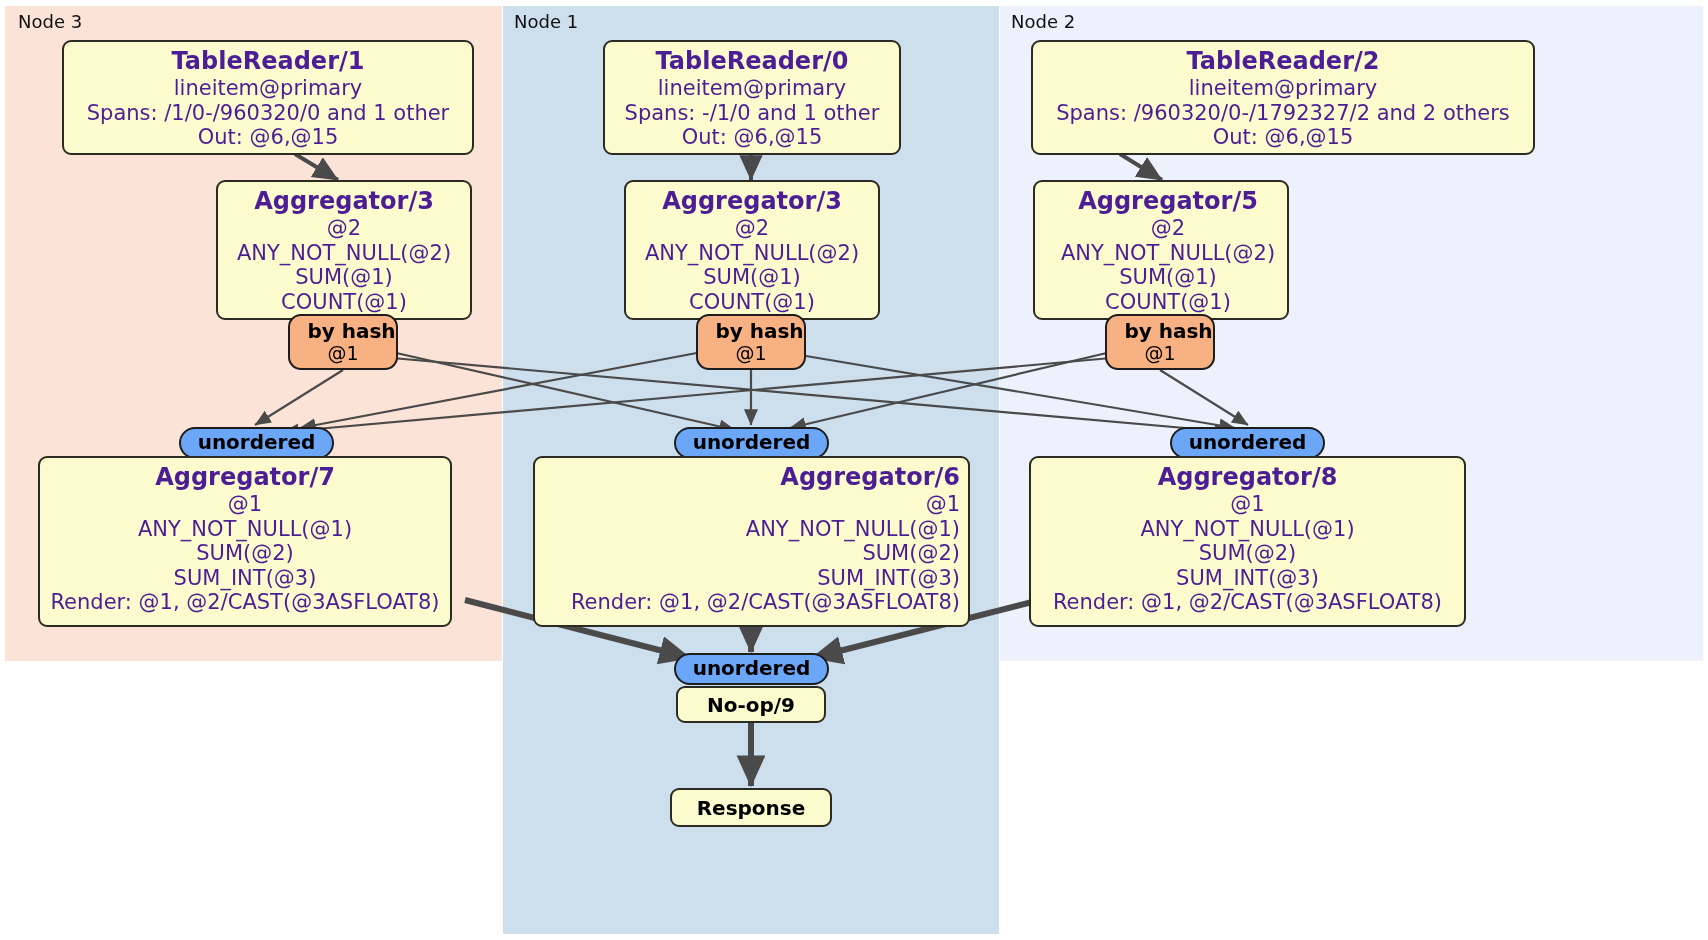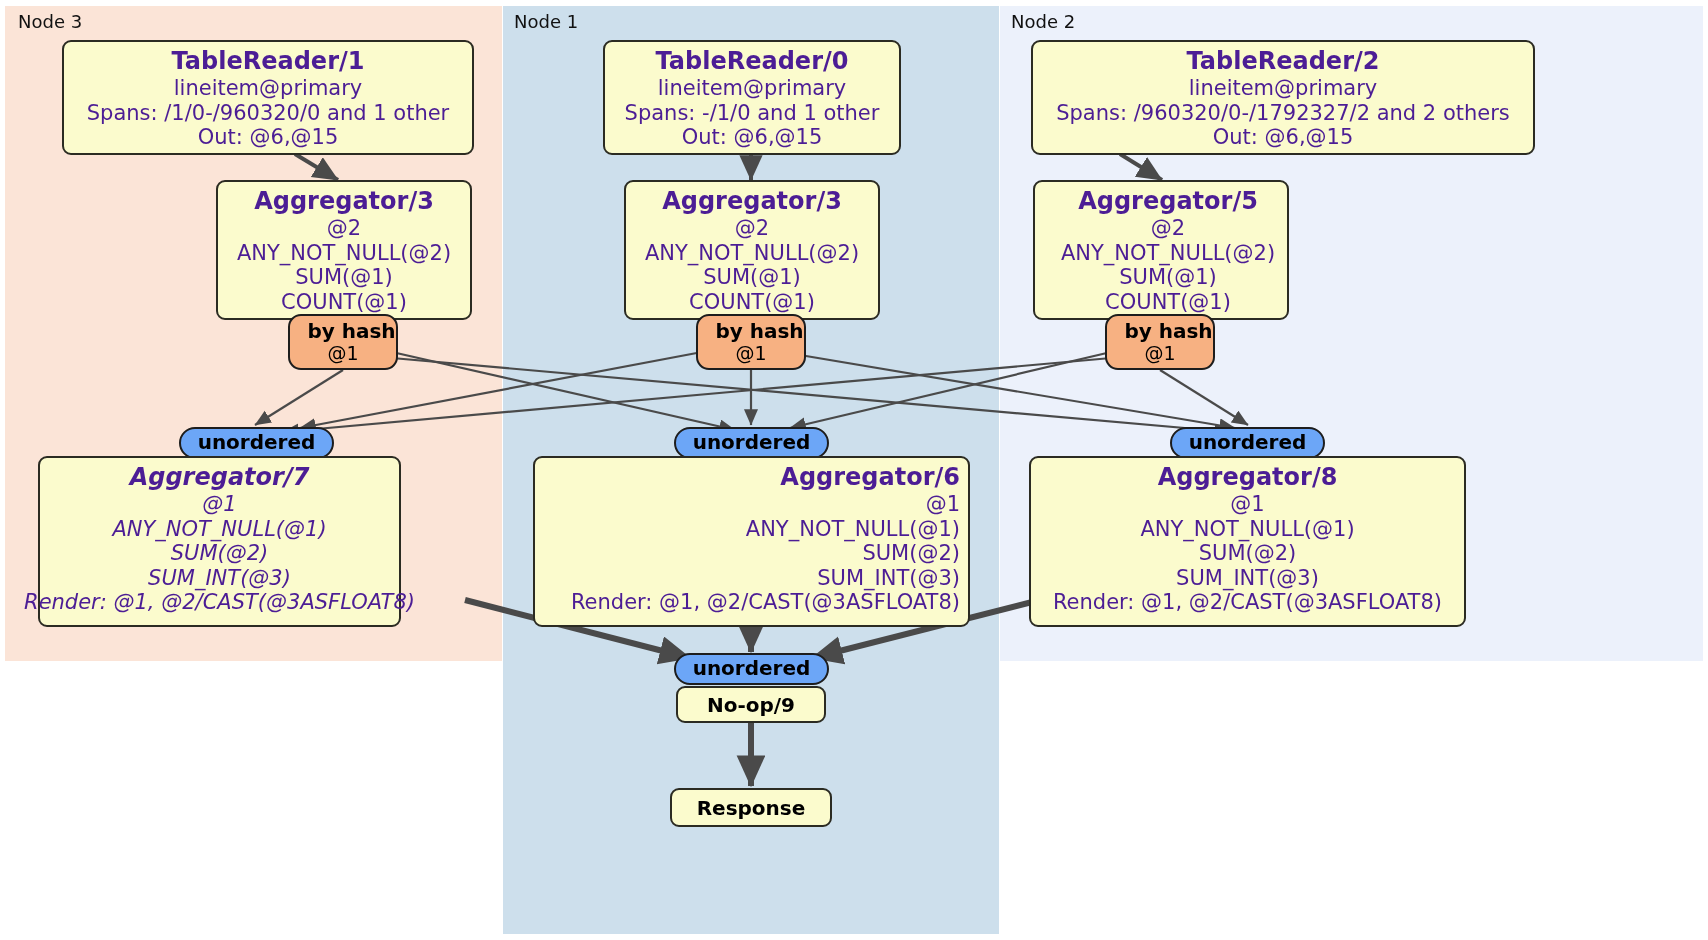--- a/index.html
+++ b/index.html
@@ -162,21 +162,21 @@
   </div>
 
   <div class="oval unord" style="left:674px;top:427px;width:155px;height:32px;">
     <div class="t1">unordered</div>
   </div>
 
   <div class="oval unord" style="left:1170px;top:427px;width:155px;height:32px;">
     <div class="t1">unordered</div>
   </div>
 
-  <div class="nbox" style="left:38px;top:456px;width:363px;height:171px;font-style:italic;">
+  <div class="nbox" style="left:38px;top:456px;width:414px;height:171px;">
     <div class="ttl">Aggregator/7</div>
     <div class="ln">@1</div>
     <div class="ln">ANY_NOT_NULL(@1)</div>
     <div class="ln">SUM(@2)</div>
     <div class="ln">SUM_INT(@3)</div>
     <div class="ln">Render: @1, @2/CAST(@3ASFLOAT8)</div>
   </div>
 
   <div class="nbox" style="left:533px;top:456px;width:437px;height:171px;align-items:flex-end;">
     <div class="ttl">Aggregator/6</div>

